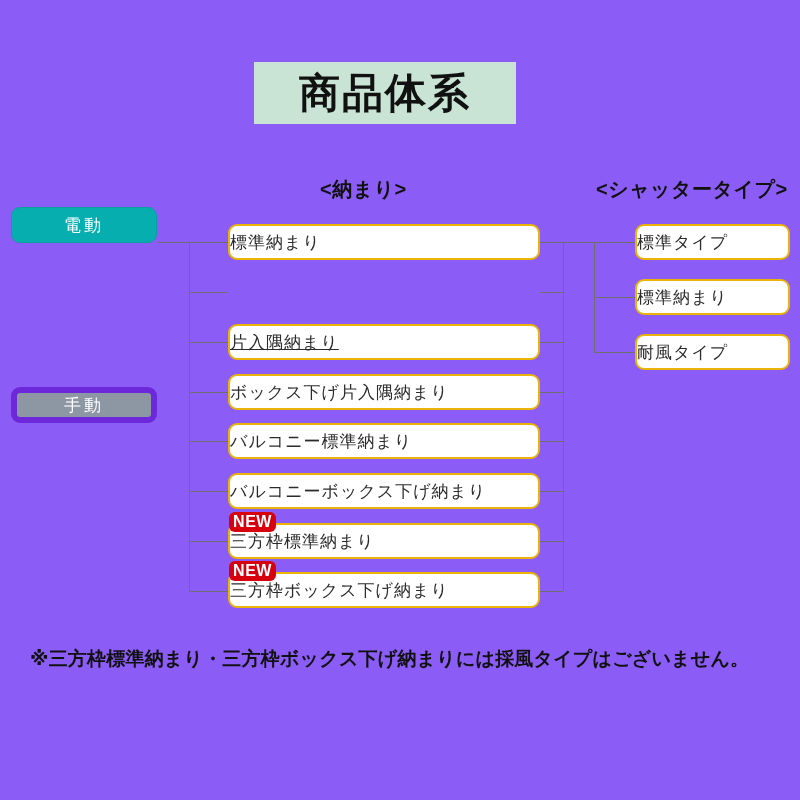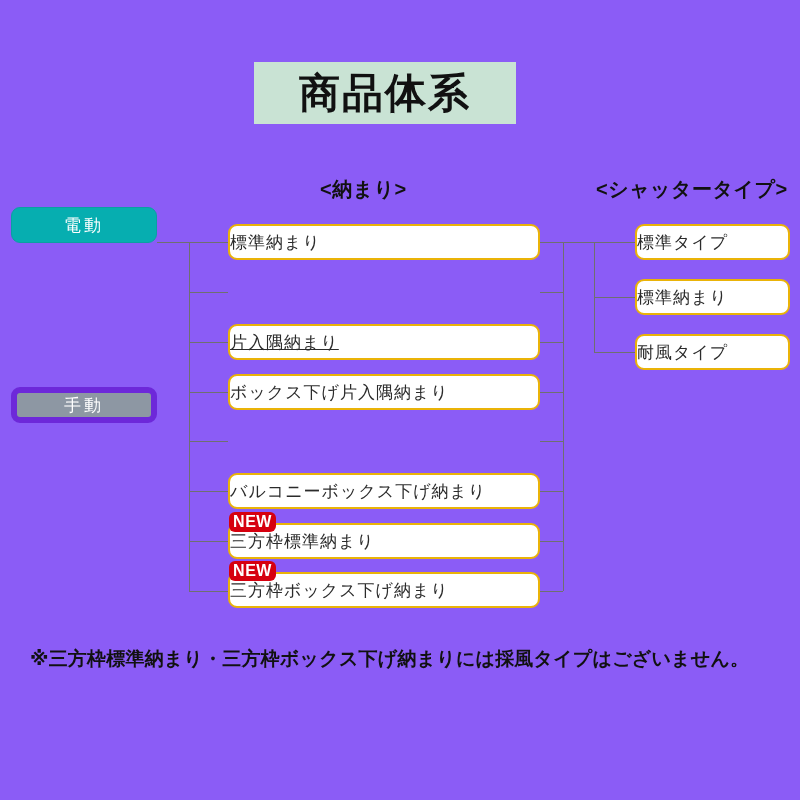--- a/index.html
+++ b/index.html
@@ -179,20 +179,23 @@
 
   <div class="node-box osamari-box" style="top:224px;">
     <span class="node-label">標準納まり</span>
   </div>
   <div class="node-box osamari-box" style="top:324px;text-decoration:underline;">
     <span class="node-label">片入隅納まり</span>
   </div>
   <div class="node-box osamari-box" style="top:374px;">
     <span class="node-label">ボックス下げ片入隅納まり</span>
   </div>
+  <div class="node-box osamari-box" style="top:423px;">
+    <span class="node-label">バルコニー標準納まり</span>
+  </div>
   <div class="node-box osamari-box" style="top:473px;">
     <span class="node-label">バルコニーボックス下げ納まり</span>
   </div>
   <div class="node-box osamari-box" style="top:523px;">
     <span class="node-label">三方枠標準納まり</span>
   </div>
   <div class="node-box osamari-box" style="top:572px;">
     <span class="node-label">三方枠ボックス下げ納まり</span>
   </div>
 

